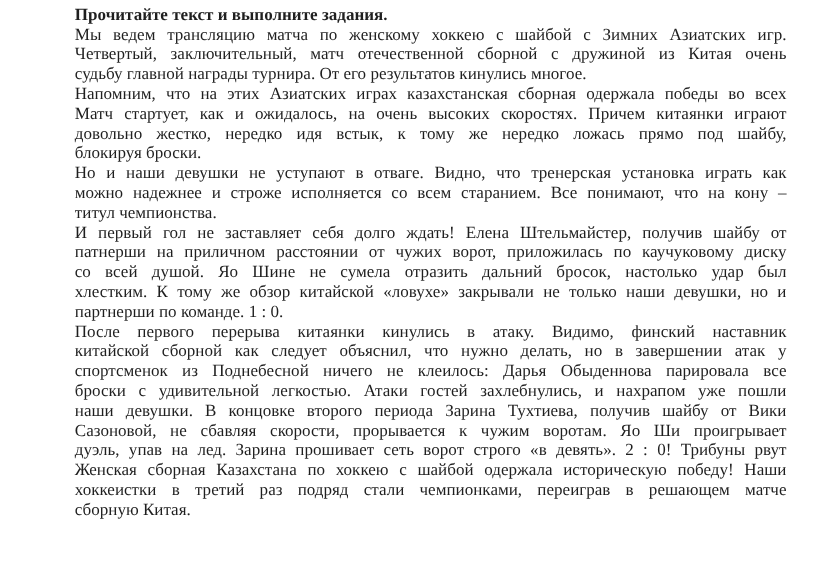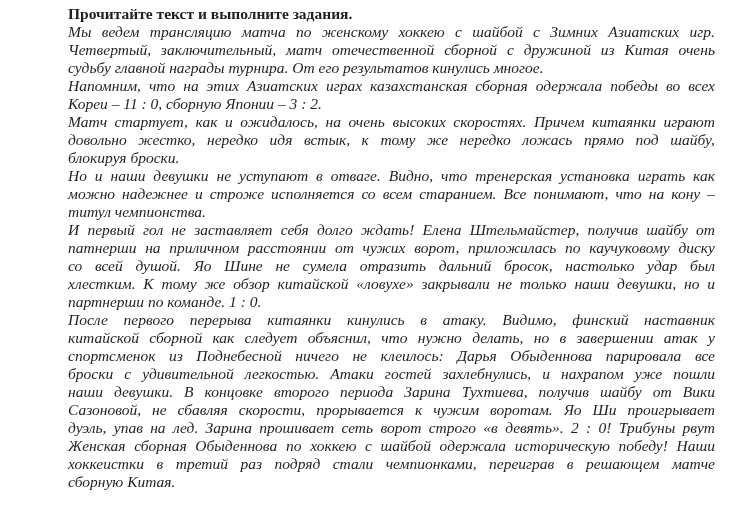--- a/index.html
+++ b/index.html
@@ -21,21 +21,20 @@
     font-size: 15.5px;
     line-height: 18px;
     color: #1f1f1f;
   }
   .heading {
     font-weight: bold;
     text-align: left;
   }
   .paragraph {
     margin: 0;
-    font-style: italic;
   }
   .line {
     text-align: justify;
     text-align-last: justify;
   }
   .line.last {
     text-align-last: left;
   }
 </style>
 </head>
@@ -44,21 +43,20 @@
 <div class="page">
   <div class="heading">Прочитайте текст и выполните задания.</div>
   <div id="paragraphs">
       <div class="paragraph">
         <div class="line">Мы ведем трансляцию матча по женскому хоккею с шайбой с Зимних Азиатских игр.</div>
         <div class="line">Четвертый, заключительный, матч отечественной сборной с дружиной из Китая очень</div>
         <div class="line last">судьбу главной награды турнира. От его результатов кинулись многое.</div>
       </div>
       <div class="paragraph">
         <div class="line">Напомним, что на этих Азиатских играх казахстанская сборная одержала победы во всех</div>
-        <div class="line last">Кореи – 11 : 0, сборную Японии – 3 : 2.</div>
       </div>
       <div class="paragraph">
         <div class="line">Матч стартует, как и ожидалось, на очень высоких скоростях. Причем китаянки играют</div>
         <div class="line">довольно жестко, нередко идя встык, к тому же нередко ложась прямо под шайбу,</div>
         <div class="line last">блокируя броски.</div>
       </div>
       <div class="paragraph">
         <div class="line">Но и наши девушки не уступают в отваге. Видно, что тренерская установка играть как</div>
         <div class="line">можно надежнее и строже исполняется со всем старанием. Все понимают, что на кону –</div>
         <div class="line last">титул чемпионства.</div>
@@ -73,18 +71,18 @@
       <div class="paragraph">
         <div class="line">После первого перерыва китаянки кинулись в атаку. Видимо, финский наставник</div>
         <div class="line">китайской сборной как следует объяснил, что нужно делать, но в завершении атак у</div>
         <div class="line">спортсменок из Поднебесной ничего не клеилось: Дарья Обыденнова парировала все</div>
         <div class="line">броски с удивительной легкостью. Атаки гостей захлебнулись, и нахрапом уже пошли</div>
         <div class="line">наши девушки. В концовке второго периода Зарина Тухтиева, получив шайбу от Вики</div>
         <div class="line">Сазоновой, не сбавляя скорости, прорывается к чужим воротам. Яо Ши проигрывает</div>
         <div class="line">дуэль, упав на лед. Зарина прошивает сеть ворот строго «в девять». 2 : 0! Трибуны рвут</div>
       </div>
       <div class="paragraph">
-        <div class="line">Женская сборная Обыденнова по хоккею с шайбой одержала историческую победу! Наши</div>
+        <div class="line">Женская сборная Казахстана по хоккею с шайбой одержала историческую победу! Наши</div>
         <div class="line">хоккеистки в третий раз подряд стали чемпионками, переиграв в решающем матче</div>
         <div class="line last">сборную Китая.</div>
       </div>
     </div>
 </div>
 
 </body></html>

